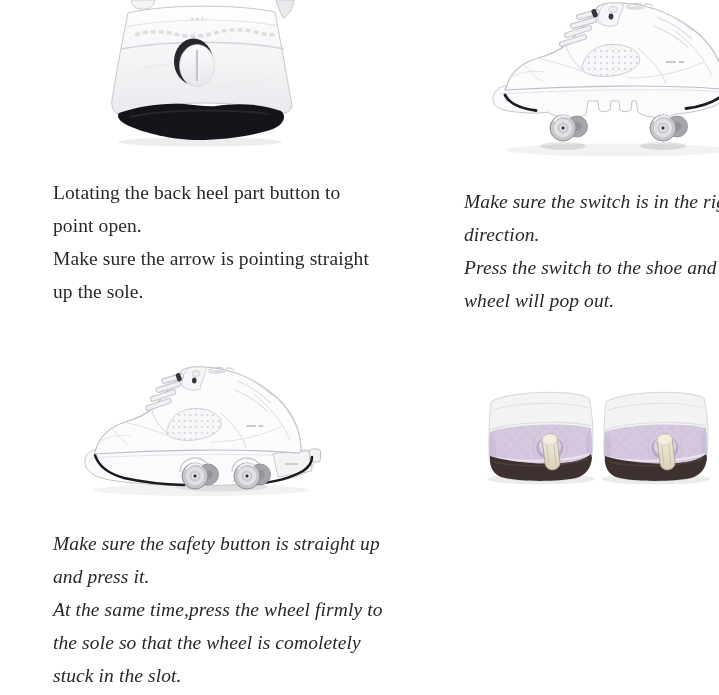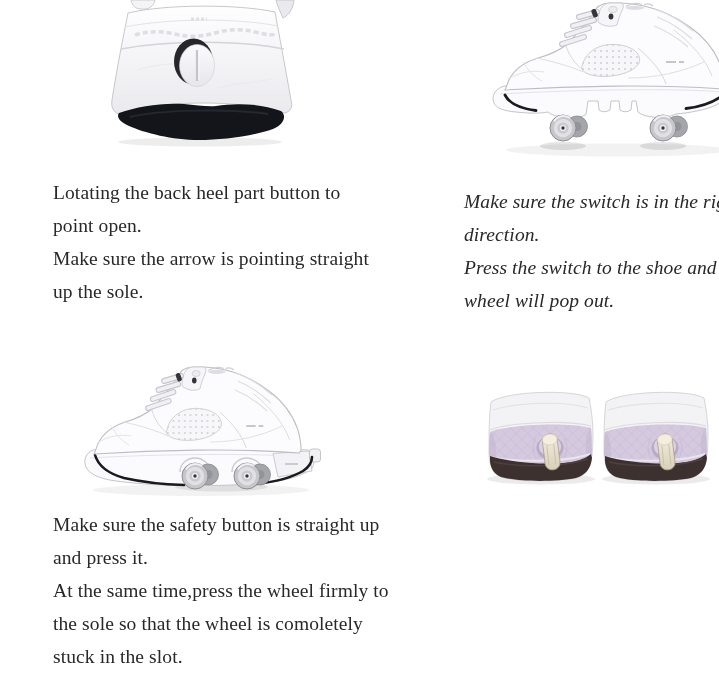--- a/index.html
+++ b/index.html
@@ -7,21 +7,21 @@
     position:relative;width:719px;height:695px;background:#ffffff;
     overflow:hidden;font-family:"Liberation Serif","DejaVu Serif",serif;margin-left:48px;
   }
   .photo-layer{position:absolute;left:0;top:0;width:719px;height:695px;}
   .caption{
     position:absolute;margin:0;white-space:pre;
     font-size:19.5px;line-height:33px;color:#282828;letter-spacing:0.1px;
   }
   .cap1{left:5px;top:176px;}
   .cap2{left:416px;top:185px;font-style:italic;}
-  .cap3{left:5px;top:508px;}
+  .cap3{left:5px;top:527px;font-style:italic;}
   .cap4{left:403px;top:527px;}
 </style>
 </head>
 <body>
 
 <div class="stage">
 
   <svg class="photo-layer" xmlns="http://www.w3.org/2000/svg" xmlns:xlink="http://www.w3.org/1999/xlink" viewBox="0 0 719 695" width="719" height="695">
     <defs>
       <linearGradient id="gBody" x1="0" y1="0" x2="0" y2="1">

